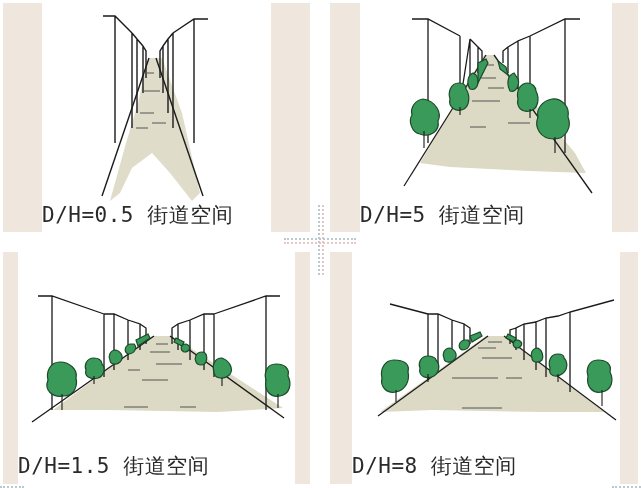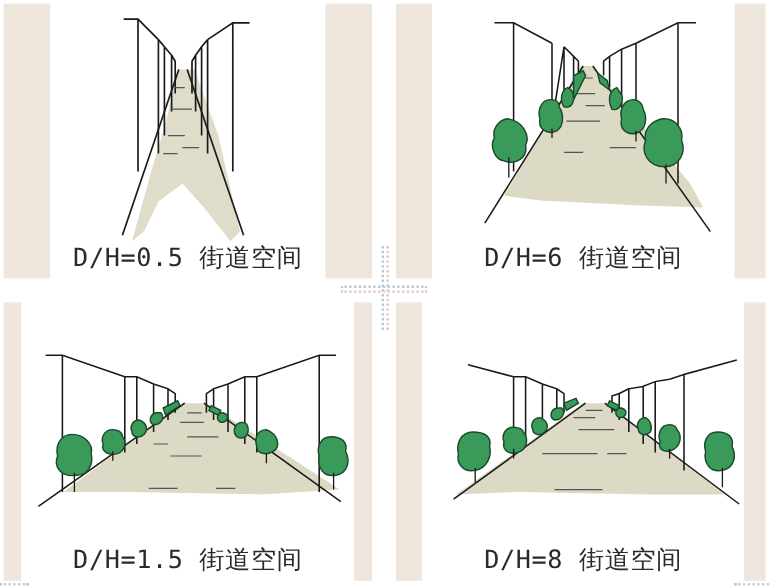--- a/index.html
+++ b/index.html
@@ -1,21 +1,21 @@
 <!DOCTYPE html>
 <html><head>
 <meta charset="utf-8">
 <style>
   html, body { margin:0; padding:0; background:#ffffff; }
   body { width:641px; height:488px; position:relative; overflow:hidden; font-family:"DejaVu Serif","Liberation Serif",serif; }
   .panel { position:absolute; }
   .strip { position:absolute; background:#efe7dd; }
   .canvas { position:absolute; background:#ffffff; overflow:hidden; }
   .canvas svg { position:absolute; left:0; top:0; }
-  .caption { position:absolute; left:0; right:0; text-align:center; font-size:21px; color:#2a2a2a; letter-spacing:0.5px; white-space:nowrap; font-family:"DejaVu Sans Mono","Liberation Mono",monospace; }
+  .caption { position:absolute; left:0; right:0; text-align:left; font-size:21px; color:#2a2a2a; letter-spacing:0.5px; white-space:nowrap; font-family:"DejaVu Sans Mono","Liberation Mono",monospace; }
   .deco { position:absolute; }
   .dots-h { position:absolute; height:0; border-top:2px dotted #b9c9cf; }
   .dots-v { position:absolute; width:0; border-left:2px dotted #b9c9cf; }
   .dots-h.pink { border-top-color:#e8c4c4; }
   .dots-v.pink { border-left-color:#e8c4c4; }
 </style>
 </head>
 <body>
 
 <div class="panel" style="left:0;top:0;width:312px;height:236px;">
@@ -62,21 +62,21 @@
         <path d="M 118 60 L 126 56 L 128 60 L 118 80 Z"></path>
         <path d="M 192 96 C 182 98 176 106 178 114 C 174 124 180 136 194 136 C 206 136 212 124 208 114 C 210 104 202 95 192 96 Z"></path>
         <path d="M 168 80 C 160 80 156 88 158 96 C 156 104 162 110 170 108 C 178 106 180 96 176 88 C 176 84 172 80 168 80 Z"></path>
         <path d="M 154 70 C 148 72 146 80 150 88 C 156 90 160 82 158 76 Z"></path>
         <path d="M 138 58 L 146 64 L 148 72 L 140 66 Z"></path>
       </g>
       <g stroke="#1a1a1a" stroke-width="1.1">
         <path d="M 64 128 L 64 145 M 100 104 L 100 112 M 195 134 L 195 150 M 170 106 L 170 115"></path>
       </g>
     </svg>
-    <div class="caption" style="top:198px;">D/H=6 街道空间</div>
+    <div class="caption" style="top:198px;">D/H=5 街道空间</div>
   </div>
 </div>
 
 <div class="panel" style="left:0;top:250px;width:312px;height:238px;">
   <div class="strip" style="left:3px;top:2px;width:15px;height:232px;"></div>
   <div class="strip" style="left:295px;top:2px;width:15px;height:232px;"></div>
   <div class="canvas" style="left:18px;top:2px;width:277px;height:232px;">
     <svg width="277" height="232" viewBox="0 0 277 232">
       <path d="M 134 84 L 154 84 L 265 156 L 200 160 L 90 158 L 35 158 Z" fill="#dcd9c4"></path>
       <g stroke="#1a1a1a" stroke-width="1.3" fill="none">

